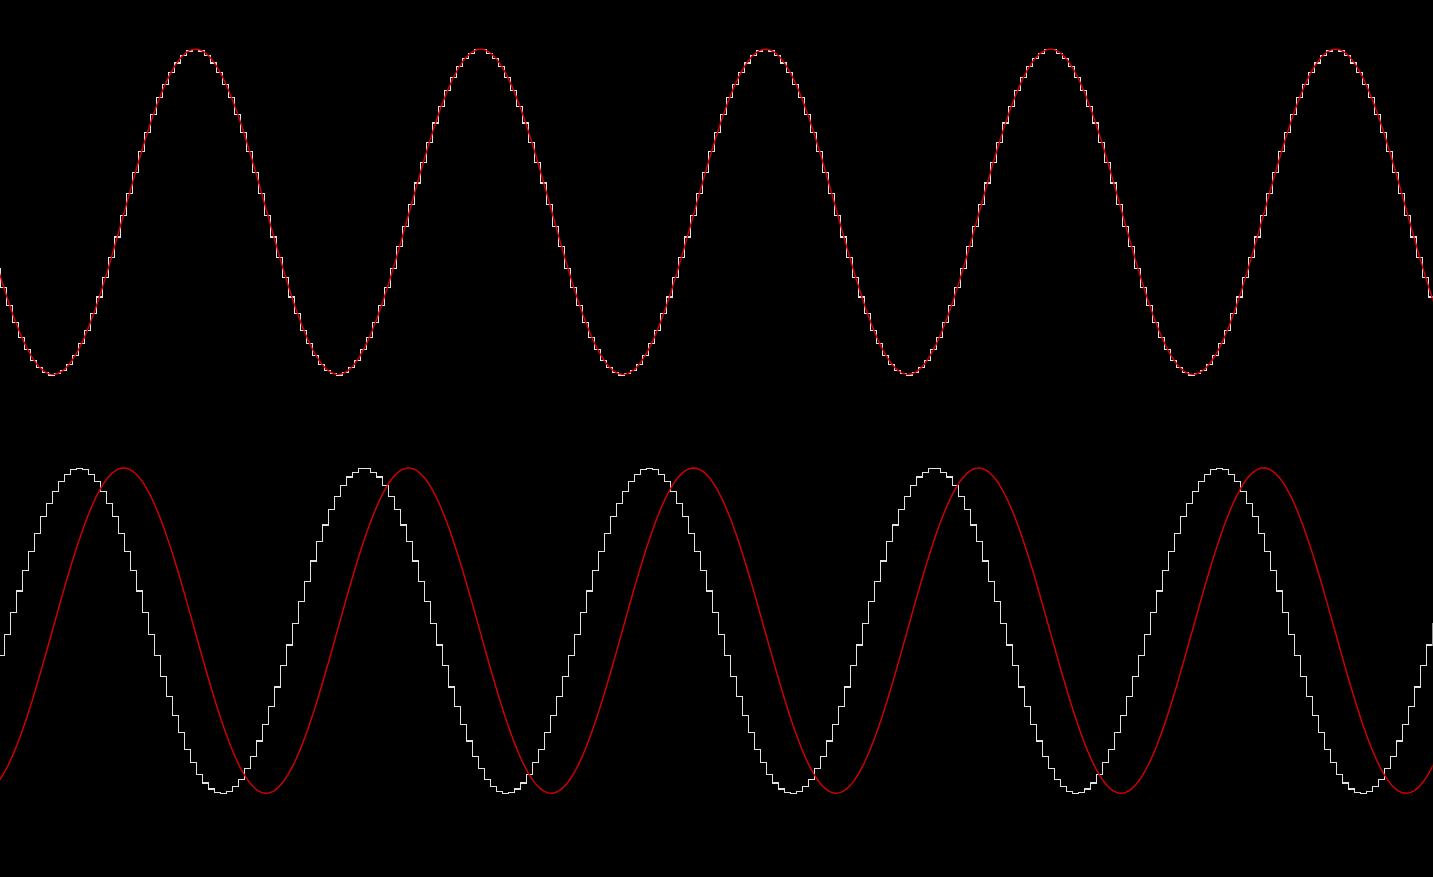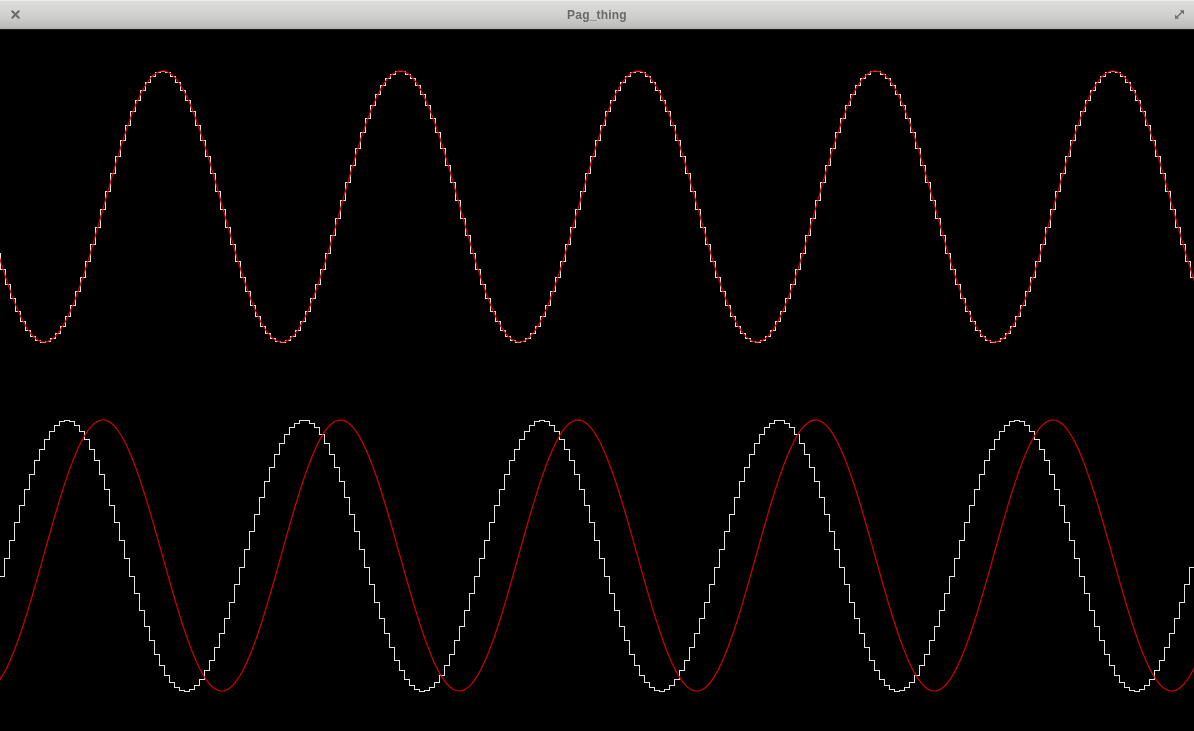--- a/index.html
+++ b/index.html
@@ -42,37 +42,20 @@
     background: #000;
     position: relative;
   }
   .canvas-area svg { display: block; }
 </style>
 </head>
 <body>
 
 <div class="window">
 
-  <div class="titlebar">
-    <button class="tb-btn close">
-      <svg width="11" height="11" viewBox="0 0 11 11">
-        <path d="M2.3 2.3 L8.7 8.7 M8.7 2.3 L2.3 8.7" stroke="#6e6e6e" stroke-width="2.2" stroke-linecap="round" fill="none"></path>
-      </svg>
-    </button>
-
-    <div class="tb-title">Pag_thing</div>
-
-    <button class="tb-btn max">
-      <svg width="13" height="13" viewBox="0 0 13 13">
-        <path d="M4 9 L9 4" stroke="#6e6e6e" stroke-width="1.4" fill="none"></path>
-        <path d="M6.8 2.2 L11 2.2 L11 6.4 Z" fill="#6e6e6e"></path>
-        <path d="M2 6.6 L2 10.8 L6.2 10.8 Z" fill="#6e6e6e"></path>
-      </svg>
-    </button>
-  </div>
 
   <div class="canvas-area">
     <svg id="wave-svg" width="1194" height="701" viewBox="0 0 1194 701" style="background: rgb(0, 0, 0);">
         <path d="M -9.5 205.5 H -4.5 V 223.5 H 0.5 V 239.5 H 5.5 V 254.5 H 10.5 V 268.5 H 15.5 V 281.5 H 20.5 V 291.5 H 25.5 V 300.5 H 30.5 V 306.5 H 35.5 V 310.5 H 40.5 V 312.5 H 45.5 V 311.5 H 50.5 V 308.5 H 55.5 V 303.5 H 60.5 V 296.5 H 65.5 V 286.5 H 70.5 V 275.5 H 75.5 V 261.5 H 80.5 V 247.5 H 85.5 V 231.5 H 90.5 V 214.5 H 95.5 V 197.5 H 100.5 V 179.5 H 105.5 V 161.5 H 110.5 V 143.5 H 115.5 V 126.5 H 120.5 V 110.5 H 125.5 V 95.5 H 130.5 V 81.5 H 135.5 V 70.5 H 140.5 V 60.5 H 145.5 V 52.5 H 150.5 V 46.5 H 155.5 V 42.5 H 160.5 V 41.5 H 165.5 V 42.5 H 170.5 V 46.5 H 175.5 V 52.5 H 180.5 V 60.5 H 185.5 V 70.5 H 190.5 V 81.5 H 195.5 V 95.5 H 200.5 V 110.5 H 205.5 V 126.5 H 210.5 V 143.5 H 215.5 V 161.5 H 220.5 V 179.5 H 225.5 V 197.5 H 230.5 V 214.5 H 235.5 V 231.5 H 240.5 V 247.5 H 245.5 V 261.5 H 250.5 V 275.5 H 255.5 V 286.5 H 260.5 V 296.5 H 265.5 V 303.5 H 270.5 V 308.5 H 275.5 V 311.5 H 280.5 V 312.5 H 285.5 V 310.5 H 290.5 V 306.5 H 295.5 V 300.5 H 300.5 V 291.5 H 305.5 V 281.5 H 310.5 V 268.5 H 315.5 V 254.5 H 320.5 V 239.5 H 325.5 V 223.5 H 330.5 V 205.5 H 335.5 V 188.5 H 340.5 V 170.5 H 345.5 V 152.5 H 350.5 V 135.5 H 355.5 V 118.5 H 360.5 V 102.5 H 365.5 V 88.5 H 370.5 V 75.5 H 375.5 V 64.5 H 380.5 V 55.5 H 385.5 V 48.5 H 390.5 V 44.5 H 395.5 V 41.5 H 400.5 H 405.5 V 44.5 H 410.5 V 48.5 H 415.5 V 55.5 H 420.5 V 64.5 H 425.5 V 75.5 H 430.5 V 88.5 H 435.5 V 102.5 H 440.5 V 118.5 H 445.5 V 135.5 H 450.5 V 152.5 H 455.5 V 170.5 H 460.5 V 188.5 H 465.5 V 205.5 H 470.5 V 223.5 H 475.5 V 239.5 H 480.5 V 254.5 H 485.5 V 268.5 H 490.5 V 281.5 H 495.5 V 291.5 H 500.5 V 300.5 H 505.5 V 306.5 H 510.5 V 310.5 H 515.5 V 312.5 H 520.5 V 311.5 H 525.5 V 308.5 H 530.5 V 303.5 H 535.5 V 296.5 H 540.5 V 286.5 H 545.5 V 275.5 H 550.5 V 261.5 H 555.5 V 247.5 H 560.5 V 231.5 H 565.5 V 214.5 H 570.5 V 197.5 H 575.5 V 179.5 H 580.5 V 161.5 H 585.5 V 143.5 H 590.5 V 126.5 H 595.5 V 110.5 H 600.5 V 95.5 H 605.5 V 81.5 H 610.5 V 70.5 H 615.5 V 60.5 H 620.5 V 52.5 H 625.5 V 46.5 H 630.5 V 42.5 H 635.5 V 41.5 H 640.5 V 42.5 H 645.5 V 46.5 H 650.5 V 52.5 H 655.5 V 60.5 H 660.5 V 70.5 H 665.5 V 81.5 H 670.5 V 95.5 H 675.5 V 110.5 H 680.5 V 126.5 H 685.5 V 143.5 H 690.5 V 161.5 H 695.5 V 179.5 H 700.5 V 197.5 H 705.5 V 214.5 H 710.5 V 231.5 H 715.5 V 247.5 H 720.5 V 261.5 H 725.5 V 275.5 H 730.5 V 286.5 H 735.5 V 296.5 H 740.5 V 303.5 H 745.5 V 308.5 H 750.5 V 311.5 H 755.5 V 312.5 H 760.5 V 310.5 H 765.5 V 306.5 H 770.5 V 300.5 H 775.5 V 291.5 H 780.5 V 281.5 H 785.5 V 268.5 H 790.5 V 254.5 H 795.5 V 239.5 H 800.5 V 223.5 H 805.5 V 205.5 H 810.5 V 188.5 H 815.5 V 170.5 H 820.5 V 152.5 H 825.5 V 135.5 H 830.5 V 118.5 H 835.5 V 102.5 H 840.5 V 88.5 H 845.5 V 75.5 H 850.5 V 64.5 H 855.5 V 55.5 H 860.5 V 48.5 H 865.5 V 44.5 H 870.5 V 41.5 H 875.5 H 880.5 V 44.5 H 885.5 V 48.5 H 890.5 V 55.5 H 895.5 V 64.5 H 900.5 V 75.5 H 905.5 V 88.5 H 910.5 V 102.5 H 915.5 V 118.5 H 920.5 V 135.5 H 925.5 V 152.5 H 930.5 V 170.5 H 935.5 V 188.5 H 940.5 V 205.5 H 945.5 V 223.5 H 950.5 V 239.5 H 955.5 V 254.5 H 960.5 V 268.5 H 965.5 V 281.5 H 970.5 V 291.5 H 975.5 V 300.5 H 980.5 V 306.5 H 985.5 V 310.5 H 990.5 V 312.5 H 995.5 V 311.5 H 1000.5 V 308.5 H 1005.5 V 303.5 H 1010.5 V 296.5 H 1015.5 V 286.5 H 1020.5 V 275.5 H 1025.5 V 261.5 H 1030.5 V 247.5 H 1035.5 V 231.5 H 1040.5 V 214.5 H 1045.5 V 197.5 H 1050.5 V 179.5 H 1055.5 V 161.5 H 1060.5 V 143.5 H 1065.5 V 126.5 H 1070.5 V 110.5 H 1075.5 V 95.5 H 1080.5 V 81.5 H 1085.5 V 70.5 H 1090.5 V 60.5 H 1095.5 V 52.5 H 1100.5 V 46.5 H 1105.5 V 42.5 H 1110.5 V 41.5 H 1115.5 V 42.5 H 1120.5 V 46.5 H 1125.5 V 52.5 H 1130.5 V 60.5 H 1135.5 V 70.5 H 1140.5 V 81.5 H 1145.5 V 95.5 H 1150.5 V 110.5 H 1155.5 V 126.5 H 1160.5 V 143.5 H 1165.5 V 161.5 H 1170.5 V 179.5 H 1175.5 V 197.5 H 1180.5 V 214.5 H 1185.5 V 231.5 H 1190.5 V 247.5 H 1195.5 V 261.5 H 1200.5 V 275.5" fill="none" stroke="#e2e2e2" stroke-width="1" shape-rendering="crispEdges"></path>
         <path d="M-2 222.6 L0 229.3 L2 235.8 L4 242.2 L6 248.3 L8 254.3 L10 260.1 L12 265.6 L14 270.9 L16 275.9 L18 280.6 L20 285.1 L22 289.2 L24 293.0 L26 296.5 L28 299.7 L30 302.5 L32 304.9 L34 307.0 L36 308.8 L38 310.2 L40 311.1 L42 311.8 L44 312.0 L46 311.9 L48 311.3 L50 310.4 L52 309.2 L54 307.5 L56 305.5 L58 303.1 L60 300.4 L62 297.3 L64 293.9 L66 290.2 L68 286.1 L70 281.8 L72 277.1 L74 272.2 L76 266.9 L78 261.5 L80 255.8 L82 249.9 L84 243.7 L86 237.4 L88 230.9 L90 224.3 L92 217.5 L94 210.6 L96 203.6 L98 196.6 L100 189.5 L102 182.3 L104 175.2 L106 168.0 L108 160.9 L110 153.8 L112 146.7 L114 139.8 L116 132.9 L118 126.2 L120 119.6 L122 113.2 L124 106.9 L126 100.9 L128 95.1 L130 89.4 L132 84.1 L134 79.0 L136 74.1 L138 69.6 L140 65.3 L142 61.4 L144 57.8 L146 54.5 L148 51.5 L150 48.9 L152 46.7 L154 44.8 L156 43.3 L158 42.2 L160 41.4 L162 41.0 L164 41.0 L166 41.4 L168 42.2 L170 43.3 L172 44.8 L174 46.7 L176 48.9 L178 51.5 L180 54.5 L182 57.8 L184 61.4 L186 65.3 L188 69.6 L190 74.1 L192 79.0 L194 84.1 L196 89.4 L198 95.1 L200 100.9 L202 106.9 L204 113.2 L206 119.6 L208 126.2 L210 132.9 L212 139.8 L214 146.7 L216 153.8 L218 160.9 L220 168.0 L222 175.2 L224 182.3 L226 189.5 L228 196.6 L230 203.6 L232 210.6 L234 217.5 L236 224.3 L238 230.9 L240 237.4 L242 243.7 L244 249.9 L246 255.8 L248 261.5 L250 266.9 L252 272.2 L254 277.1 L256 281.8 L258 286.1 L260 290.2 L262 293.9 L264 297.3 L266 300.4 L268 303.1 L270 305.5 L272 307.5 L274 309.2 L276 310.4 L278 311.3 L280 311.9 L282 312.0 L284 311.8 L286 311.1 L288 310.2 L290 308.8 L292 307.0 L294 304.9 L296 302.5 L298 299.7 L300 296.5 L302 293.0 L304 289.2 L306 285.1 L308 280.6 L310 275.9 L312 270.9 L314 265.6 L316 260.1 L318 254.3 L320 248.3 L322 242.2 L324 235.8 L326 229.3 L328 222.6 L330 215.8 L332 208.9 L334 201.9 L336 194.8 L338 187.7 L340 180.5 L342 173.4 L344 166.2 L346 159.1 L348 152.0 L350 145.0 L352 138.1 L354 131.2 L356 124.5 L358 118.0 L360 111.6 L362 105.4 L364 99.4 L366 93.6 L368 88.1 L370 82.8 L372 77.7 L374 73.0 L376 68.5 L378 64.3 L380 60.4 L382 56.9 L384 53.7 L386 50.8 L388 48.3 L390 46.2 L392 44.4 L394 43.0 L396 42.0 L398 41.3 L400 41.0 L402 41.1 L404 41.6 L406 42.4 L408 43.7 L410 45.3 L412 47.2 L414 49.6 L416 52.2 L418 55.3 L420 58.6 L422 62.3 L424 66.4 L426 70.7 L428 75.3 L430 80.2 L432 85.4 L434 90.8 L436 96.5 L438 102.4 L440 108.5 L442 114.8 L444 121.3 L446 127.9 L448 134.6 L450 141.5 L452 148.5 L454 155.5 L456 162.6 L458 169.8 L460 176.9 L462 184.1 L464 191.3 L466 198.4 L468 205.4 L470 212.4 L472 219.2 L474 226.0 L476 232.6 L478 239.0 L480 245.3 L482 251.4 L484 257.2 L486 262.9 L488 268.3 L490 273.4 L492 278.3 L494 282.9 L496 287.2 L498 291.1 L500 294.8 L502 298.1 L504 301.1 L506 303.8 L508 306.0 L510 308.0 L512 309.5 L514 310.7 L516 311.5 L518 311.9 L520 312.0 L522 311.6 L524 310.9 L526 309.8 L528 308.4 L530 306.6 L532 304.4 L534 301.8 L536 298.9 L538 295.7 L540 292.1 L542 288.2 L544 284.0 L546 279.5 L548 274.7 L550 269.6 L552 264.2 L554 258.7 L556 252.8 L558 246.8 L560 240.6 L562 234.2 L564 227.6 L566 220.9 L568 214.1 L570 207.2 L572 200.1 L574 193.0 L576 185.9 L578 178.7 L580 171.6 L582 164.4 L584 157.3 L586 150.2 L588 143.2 L590 136.3 L592 129.5 L594 122.9 L596 116.4 L598 110.0 L600 103.9 L602 97.9 L604 92.2 L606 86.7 L608 81.5 L610 76.5 L612 71.8 L614 67.4 L616 63.3 L618 59.5 L620 56.1 L622 53.0 L624 50.2 L626 47.8 L628 45.7 L630 44.0 L632 42.7 L634 41.8 L636 41.2 L638 41.0 L640 41.2 L642 41.8 L644 42.7 L646 44.0 L648 45.7 L650 47.8 L652 50.2 L654 53.0 L656 56.1 L658 59.5 L660 63.3 L662 67.4 L664 71.8 L666 76.5 L668 81.5 L670 86.7 L672 92.2 L674 97.9 L676 103.9 L678 110.0 L680 116.4 L682 122.9 L684 129.5 L686 136.3 L688 143.2 L690 150.2 L692 157.3 L694 164.4 L696 171.6 L698 178.7 L700 185.9 L702 193.0 L704 200.1 L706 207.2 L708 214.1 L710 220.9 L712 227.6 L714 234.2 L716 240.6 L718 246.8 L720 252.8 L722 258.7 L724 264.2 L726 269.6 L728 274.7 L730 279.5 L732 284.0 L734 288.2 L736 292.1 L738 295.7 L740 298.9 L742 301.8 L744 304.4 L746 306.6 L748 308.4 L750 309.8 L752 310.9 L754 311.6 L756 312.0 L758 311.9 L760 311.5 L762 310.7 L764 309.5 L766 308.0 L768 306.0 L770 303.8 L772 301.1 L774 298.1 L776 294.8 L778 291.1 L780 287.2 L782 282.9 L784 278.3 L786 273.4 L788 268.3 L790 262.9 L792 257.2 L794 251.4 L796 245.3 L798 239.0 L800 232.6 L802 226.0 L804 219.2 L806 212.4 L808 205.4 L810 198.4 L812 191.3 L814 184.1 L816 176.9 L818 169.8 L820 162.6 L822 155.5 L824 148.5 L826 141.5 L828 134.6 L830 127.9 L832 121.3 L834 114.8 L836 108.5 L838 102.4 L840 96.5 L842 90.8 L844 85.4 L846 80.2 L848 75.3 L850 70.7 L852 66.4 L854 62.3 L856 58.6 L858 55.3 L860 52.2 L862 49.6 L864 47.2 L866 45.3 L868 43.7 L870 42.4 L872 41.6 L874 41.1 L876 41.0 L878 41.3 L880 42.0 L882 43.0 L884 44.4 L886 46.2 L888 48.3 L890 50.8 L892 53.7 L894 56.9 L896 60.4 L898 64.3 L900 68.5 L902 73.0 L904 77.7 L906 82.8 L908 88.1 L910 93.6 L912 99.4 L914 105.4 L916 111.6 L918 118.0 L920 124.5 L922 131.2 L924 138.1 L926 145.0 L928 152.0 L930 159.1 L932 166.2 L934 173.4 L936 180.5 L938 187.7 L940 194.8 L942 201.9 L944 208.9 L946 215.8 L948 222.6 L950 229.3 L952 235.8 L954 242.2 L956 248.3 L958 254.3 L960 260.1 L962 265.6 L964 270.9 L966 275.9 L968 280.6 L970 285.1 L972 289.2 L974 293.0 L976 296.5 L978 299.7 L980 302.5 L982 304.9 L984 307.0 L986 308.8 L988 310.2 L990 311.1 L992 311.8 L994 312.0 L996 311.9 L998 311.3 L1000 310.4 L1002 309.2 L1004 307.5 L1006 305.5 L1008 303.1 L1010 300.4 L1012 297.3 L1014 293.9 L1016 290.2 L1018 286.1 L1020 281.8 L1022 277.1 L1024 272.2 L1026 266.9 L1028 261.5 L1030 255.8 L1032 249.9 L1034 243.7 L1036 237.4 L1038 230.9 L1040 224.3 L1042 217.5 L1044 210.6 L1046 203.6 L1048 196.6 L1050 189.5 L1052 182.3 L1054 175.2 L1056 168.0 L1058 160.9 L1060 153.8 L1062 146.7 L1064 139.8 L1066 132.9 L1068 126.2 L1070 119.6 L1072 113.2 L1074 106.9 L1076 100.9 L1078 95.1 L1080 89.4 L1082 84.1 L1084 79.0 L1086 74.1 L1088 69.6 L1090 65.3 L1092 61.4 L1094 57.8 L1096 54.5 L1098 51.5 L1100 48.9 L1102 46.7 L1104 44.8 L1106 43.3 L1108 42.2 L1110 41.4 L1112 41.0 L1114 41.0 L1116 41.4 L1118 42.2 L1120 43.3 L1122 44.8 L1124 46.7 L1126 48.9 L1128 51.5 L1130 54.5 L1132 57.8 L1134 61.4 L1136 65.3 L1138 69.6 L1140 74.1 L1142 79.0 L1144 84.1 L1146 89.4 L1148 95.1 L1150 100.9 L1152 106.9 L1154 113.2 L1156 119.6 L1158 126.2 L1160 132.9 L1162 139.8 L1164 146.7 L1166 153.8 L1168 160.9 L1170 168.0 L1172 175.2 L1174 182.3 L1176 189.5 L1178 196.6 L1180 203.6 L1182 210.6 L1184 217.5 L1186 224.3 L1188 230.9 L1190 237.4 L1192 243.7 L1194 249.9 L1196 255.8" fill="none" stroke="#d40000" stroke-width="1.2"></path>
         <path d="M -6 563.5 H -1 V 546.5 H 4 V 528.5 H 9 V 510.5 H 14 V 492.5 H 19 V 475.5 H 24 V 459.5 H 29 V 444.5 H 34 V 430.5 H 39 V 419.5 H 44 V 409.5 H 49 V 401.5 H 54 V 395.5 H 59 V 391.5 H 64 V 390.5 H 69 V 391.5 H 74 V 395.5 H 79 V 401.5 H 84 V 409.5 H 89 V 419.5 H 94 V 430.5 H 99 V 444.5 H 104 V 459.5 H 109 V 475.5 H 114 V 492.5 H 119 V 510.5 H 124 V 528.5 H 129 V 546.5 H 134 V 563.5 H 139 V 580.5 H 144 V 596.5 H 149 V 610.5 H 154 V 624.5 H 159 V 635.5 H 164 V 645.5 H 169 V 652.5 H 174 V 657.5 H 179 V 660.5 H 184 V 661.5 H 189 V 659.5 H 194 V 655.5 H 199 V 649.5 H 204 V 640.5 H 209 V 630.5 H 214 V 617.5 H 219 V 603.5 H 224 V 588.5 H 229 V 572.5 H 234 V 554.5 H 239 V 537.5 H 244 V 519.5 H 249 V 501.5 H 254 V 484.5 H 259 V 467.5 H 264 V 451.5 H 269 V 437.5 H 274 V 424.5 H 279 V 413.5 H 284 V 404.5 H 289 V 397.5 H 294 V 393.5 H 299 V 390.5 H 304 H 309 V 393.5 H 314 V 397.5 H 319 V 404.5 H 324 V 413.5 H 329 V 424.5 H 334 V 437.5 H 339 V 451.5 H 344 V 467.5 H 349 V 484.5 H 354 V 501.5 H 359 V 519.5 H 364 V 537.5 H 369 V 554.5 H 374 V 572.5 H 379 V 588.5 H 384 V 603.5 H 389 V 617.5 H 394 V 630.5 H 399 V 640.5 H 404 V 649.5 H 409 V 655.5 H 414 V 659.5 H 419 V 661.5 H 424 V 660.5 H 429 V 657.5 H 434 V 652.5 H 439 V 645.5 H 444 V 635.5 H 449 V 624.5 H 454 V 610.5 H 459 V 596.5 H 464 V 580.5 H 469 V 563.5 H 474 V 546.5 H 479 V 528.5 H 484 V 510.5 H 489 V 492.5 H 494 V 475.5 H 499 V 459.5 H 504 V 444.5 H 509 V 430.5 H 514 V 419.5 H 519 V 409.5 H 524 V 401.5 H 529 V 395.5 H 534 V 391.5 H 539 V 390.5 H 544 V 391.5 H 549 V 395.5 H 554 V 401.5 H 559 V 409.5 H 564 V 419.5 H 569 V 430.5 H 574 V 444.5 H 579 V 459.5 H 584 V 475.5 H 589 V 492.5 H 594 V 510.5 H 599 V 528.5 H 604 V 546.5 H 609 V 563.5 H 614 V 580.5 H 619 V 596.5 H 624 V 610.5 H 629 V 624.5 H 634 V 635.5 H 639 V 645.5 H 644 V 652.5 H 649 V 657.5 H 654 V 660.5 H 659 V 661.5 H 664 V 659.5 H 669 V 655.5 H 674 V 649.5 H 679 V 640.5 H 684 V 630.5 H 689 V 617.5 H 694 V 603.5 H 699 V 588.5 H 704 V 572.5 H 709 V 554.5 H 714 V 537.5 H 719 V 519.5 H 724 V 501.5 H 729 V 484.5 H 734 V 467.5 H 739 V 451.5 H 744 V 437.5 H 749 V 424.5 H 754 V 413.5 H 759 V 404.5 H 764 V 397.5 H 769 V 393.5 H 774 V 390.5 H 779 H 784 V 393.5 H 789 V 397.5 H 794 V 404.5 H 799 V 413.5 H 804 V 424.5 H 809 V 437.5 H 814 V 451.5 H 819 V 467.5 H 824 V 484.5 H 829 V 501.5 H 834 V 519.5 H 839 V 537.5 H 844 V 554.5 H 849 V 572.5 H 854 V 588.5 H 859 V 603.5 H 864 V 617.5 H 869 V 630.5 H 874 V 640.5 H 879 V 649.5 H 884 V 655.5 H 889 V 659.5 H 894 V 661.5 H 899 V 660.5 H 904 V 657.5 H 909 V 652.5 H 914 V 645.5 H 919 V 635.5 H 924 V 624.5 H 929 V 610.5 H 934 V 596.5 H 939 V 580.5 H 944 V 563.5 H 949 V 546.5 H 954 V 528.5 H 959 V 510.5 H 964 V 492.5 H 969 V 475.5 H 974 V 459.5 H 979 V 444.5 H 984 V 430.5 H 989 V 419.5 H 994 V 409.5 H 999 V 401.5 H 1004 V 395.5 H 1009 V 391.5 H 1014 V 390.5 H 1019 V 391.5 H 1024 V 395.5 H 1029 V 401.5 H 1034 V 409.5 H 1039 V 419.5 H 1044 V 430.5 H 1049 V 444.5 H 1054 V 459.5 H 1059 V 475.5 H 1064 V 492.5 H 1069 V 510.5 H 1074 V 528.5 H 1079 V 546.5 H 1084 V 563.5 H 1089 V 580.5 H 1094 V 596.5 H 1099 V 610.5 H 1104 V 624.5 H 1109 V 635.5 H 1114 V 645.5 H 1119 V 652.5 H 1124 V 657.5 H 1129 V 660.5 H 1134 V 661.5 H 1139 V 659.5 H 1144 V 655.5 H 1149 V 649.5 H 1154 V 640.5 H 1159 V 630.5 H 1164 V 617.5 H 1169 V 603.5 H 1174 V 588.5 H 1179 V 572.5 H 1184 V 554.5 H 1189 V 537.5 H 1194 V 519.5 H 1199 V 501.5" fill="none" stroke="#e2e2e2" stroke-width="1" shape-rendering="crispEdges"></path>
         <path d="M-2 652.1 L0 649.4 L2 646.3 L4 642.9 L6 639.2 L8 635.1 L10 630.8 L12 626.1 L14 621.2 L16 615.9 L18 610.5 L20 604.8 L22 598.9 L24 592.7 L26 586.4 L28 579.9 L30 573.3 L32 566.5 L34 559.6 L36 552.6 L38 545.6 L40 538.5 L42 531.3 L44 524.2 L46 517.0 L48 509.9 L50 502.8 L52 495.7 L54 488.8 L56 481.9 L58 475.2 L60 468.6 L62 462.2 L64 455.9 L66 449.9 L68 444.1 L70 438.4 L72 433.1 L74 428.0 L76 423.1 L78 418.6 L80 414.3 L82 410.4 L84 406.8 L86 403.5 L88 400.5 L90 397.9 L92 395.7 L94 393.8 L96 392.3 L98 391.2 L100 390.4 L102 390.0 L104 390.0 L106 390.4 L108 391.2 L110 392.3 L112 393.8 L114 395.7 L116 397.9 L118 400.5 L120 403.5 L122 406.8 L124 410.4 L126 414.3 L128 418.6 L130 423.1 L132 428.0 L134 433.1 L136 438.4 L138 444.1 L140 449.9 L142 455.9 L144 462.2 L146 468.6 L148 475.2 L150 481.9 L152 488.8 L154 495.7 L156 502.8 L158 509.9 L160 517.0 L162 524.2 L164 531.3 L166 538.5 L168 545.6 L170 552.6 L172 559.6 L174 566.5 L176 573.3 L178 579.9 L180 586.4 L182 592.7 L184 598.9 L186 604.8 L188 610.5 L190 615.9 L192 621.2 L194 626.1 L196 630.8 L198 635.1 L200 639.2 L202 642.9 L204 646.3 L206 649.4 L208 652.1 L210 654.5 L212 656.5 L214 658.2 L216 659.4 L218 660.3 L220 660.9 L222 661.0 L224 660.8 L226 660.1 L228 659.2 L230 657.8 L232 656.0 L234 653.9 L236 651.5 L238 648.7 L240 645.5 L242 642.0 L244 638.2 L246 634.1 L248 629.6 L250 624.9 L252 619.9 L254 614.6 L256 609.1 L258 603.3 L260 597.3 L262 591.2 L264 584.8 L266 578.3 L268 571.6 L270 564.8 L272 557.9 L274 550.9 L276 543.8 L278 536.7 L280 529.5 L282 522.4 L284 515.2 L286 508.1 L288 501.0 L290 494.0 L292 487.1 L294 480.2 L296 473.5 L298 467.0 L300 460.6 L302 454.4 L304 448.4 L306 442.6 L308 437.1 L310 431.8 L312 426.7 L314 422.0 L316 417.5 L318 413.3 L320 409.4 L322 405.9 L324 402.7 L326 399.8 L328 397.3 L330 395.2 L332 393.4 L334 392.0 L336 391.0 L338 390.3 L340 390.0 L342 390.1 L344 390.6 L346 391.4 L348 392.7 L350 394.3 L352 396.2 L354 398.6 L356 401.2 L358 404.3 L360 407.6 L362 411.3 L364 415.4 L366 419.7 L368 424.3 L370 429.2 L372 434.4 L374 439.8 L376 445.5 L378 451.4 L380 457.5 L382 463.8 L384 470.3 L386 476.9 L388 483.6 L390 490.5 L392 497.5 L394 504.5 L396 511.6 L398 518.8 L400 525.9 L402 533.1 L404 540.3 L406 547.4 L408 554.4 L410 561.4 L412 568.2 L414 575.0 L416 581.6 L418 588.0 L420 594.3 L422 600.4 L424 606.2 L426 611.9 L428 617.3 L430 622.4 L432 627.3 L434 631.9 L436 636.2 L438 640.1 L440 643.8 L442 647.1 L444 650.1 L446 652.8 L448 655.0 L450 657.0 L452 658.5 L454 659.7 L456 660.5 L458 660.9 L460 661.0 L462 660.6 L464 659.9 L466 658.8 L468 657.4 L470 655.6 L472 653.4 L474 650.8 L476 647.9 L478 644.7 L480 641.1 L482 637.2 L484 633.0 L486 628.5 L488 623.7 L490 618.6 L492 613.2 L494 607.7 L496 601.8 L498 595.8 L500 589.6 L502 583.2 L504 576.6 L506 569.9 L508 563.1 L510 556.2 L512 549.1 L514 542.0 L516 534.9 L518 527.7 L520 520.6 L522 513.4 L524 506.3 L526 499.2 L528 492.2 L530 485.3 L532 478.5 L534 471.9 L536 465.4 L538 459.0 L540 452.9 L542 446.9 L544 441.2 L546 435.7 L548 430.5 L550 425.5 L552 420.8 L554 416.4 L556 412.3 L558 408.5 L560 405.1 L562 402.0 L564 399.2 L566 396.8 L568 394.7 L570 393.0 L572 391.7 L574 390.8 L576 390.2 L578 390.0 L580 390.2 L582 390.8 L584 391.7 L586 393.0 L588 394.7 L590 396.8 L592 399.2 L594 402.0 L596 405.1 L598 408.5 L600 412.3 L602 416.4 L604 420.8 L606 425.5 L608 430.5 L610 435.7 L612 441.2 L614 446.9 L616 452.9 L618 459.0 L620 465.4 L622 471.9 L624 478.5 L626 485.3 L628 492.2 L630 499.2 L632 506.3 L634 513.4 L636 520.6 L638 527.7 L640 534.9 L642 542.0 L644 549.1 L646 556.2 L648 563.1 L650 569.9 L652 576.6 L654 583.2 L656 589.6 L658 595.8 L660 601.8 L662 607.7 L664 613.2 L666 618.6 L668 623.7 L670 628.5 L672 633.0 L674 637.2 L676 641.1 L678 644.7 L680 647.9 L682 650.8 L684 653.4 L686 655.6 L688 657.4 L690 658.8 L692 659.9 L694 660.6 L696 661.0 L698 660.9 L700 660.5 L702 659.7 L704 658.5 L706 657.0 L708 655.0 L710 652.8 L712 650.1 L714 647.1 L716 643.8 L718 640.1 L720 636.2 L722 631.9 L724 627.3 L726 622.4 L728 617.3 L730 611.9 L732 606.2 L734 600.4 L736 594.3 L738 588.0 L740 581.6 L742 575.0 L744 568.2 L746 561.4 L748 554.4 L750 547.4 L752 540.3 L754 533.1 L756 525.9 L758 518.8 L760 511.6 L762 504.5 L764 497.5 L766 490.5 L768 483.6 L770 476.9 L772 470.3 L774 463.8 L776 457.5 L778 451.4 L780 445.5 L782 439.8 L784 434.4 L786 429.2 L788 424.3 L790 419.7 L792 415.4 L794 411.3 L796 407.6 L798 404.3 L800 401.2 L802 398.6 L804 396.2 L806 394.3 L808 392.7 L810 391.4 L812 390.6 L814 390.1 L816 390.0 L818 390.3 L820 391.0 L822 392.0 L824 393.4 L826 395.2 L828 397.3 L830 399.8 L832 402.7 L834 405.9 L836 409.4 L838 413.3 L840 417.5 L842 422.0 L844 426.7 L846 431.8 L848 437.1 L850 442.6 L852 448.4 L854 454.4 L856 460.6 L858 467.0 L860 473.5 L862 480.2 L864 487.1 L866 494.0 L868 501.0 L870 508.1 L872 515.2 L874 522.4 L876 529.5 L878 536.7 L880 543.8 L882 550.9 L884 557.9 L886 564.8 L888 571.6 L890 578.3 L892 584.8 L894 591.2 L896 597.3 L898 603.3 L900 609.1 L902 614.6 L904 619.9 L906 624.9 L908 629.6 L910 634.1 L912 638.2 L914 642.0 L916 645.5 L918 648.7 L920 651.5 L922 653.9 L924 656.0 L926 657.8 L928 659.2 L930 660.1 L932 660.8 L934 661.0 L936 660.9 L938 660.3 L940 659.4 L942 658.2 L944 656.5 L946 654.5 L948 652.1 L950 649.4 L952 646.3 L954 642.9 L956 639.2 L958 635.1 L960 630.8 L962 626.1 L964 621.2 L966 615.9 L968 610.5 L970 604.8 L972 598.9 L974 592.7 L976 586.4 L978 579.9 L980 573.3 L982 566.5 L984 559.6 L986 552.6 L988 545.6 L990 538.5 L992 531.3 L994 524.2 L996 517.0 L998 509.9 L1000 502.8 L1002 495.7 L1004 488.8 L1006 481.9 L1008 475.2 L1010 468.6 L1012 462.2 L1014 455.9 L1016 449.9 L1018 444.1 L1020 438.4 L1022 433.1 L1024 428.0 L1026 423.1 L1028 418.6 L1030 414.3 L1032 410.4 L1034 406.8 L1036 403.5 L1038 400.5 L1040 397.9 L1042 395.7 L1044 393.8 L1046 392.3 L1048 391.2 L1050 390.4 L1052 390.0 L1054 390.0 L1056 390.4 L1058 391.2 L1060 392.3 L1062 393.8 L1064 395.7 L1066 397.9 L1068 400.5 L1070 403.5 L1072 406.8 L1074 410.4 L1076 414.3 L1078 418.6 L1080 423.1 L1082 428.0 L1084 433.1 L1086 438.4 L1088 444.1 L1090 449.9 L1092 455.9 L1094 462.2 L1096 468.6 L1098 475.2 L1100 481.9 L1102 488.8 L1104 495.7 L1106 502.8 L1108 509.9 L1110 517.0 L1112 524.2 L1114 531.3 L1116 538.5 L1118 545.6 L1120 552.6 L1122 559.6 L1124 566.5 L1126 573.3 L1128 579.9 L1130 586.4 L1132 592.7 L1134 598.9 L1136 604.8 L1138 610.5 L1140 615.9 L1142 621.2 L1144 626.1 L1146 630.8 L1148 635.1 L1150 639.2 L1152 642.9 L1154 646.3 L1156 649.4 L1158 652.1 L1160 654.5 L1162 656.5 L1164 658.2 L1166 659.4 L1168 660.3 L1170 660.9 L1172 661.0 L1174 660.8 L1176 660.1 L1178 659.2 L1180 657.8 L1182 656.0 L1184 653.9 L1186 651.5 L1188 648.7 L1190 645.5 L1192 642.0 L1194 638.2 L1196 634.1" fill="none" stroke="#d40000" stroke-width="1.2"></path>
       </svg>
   </div>
 

